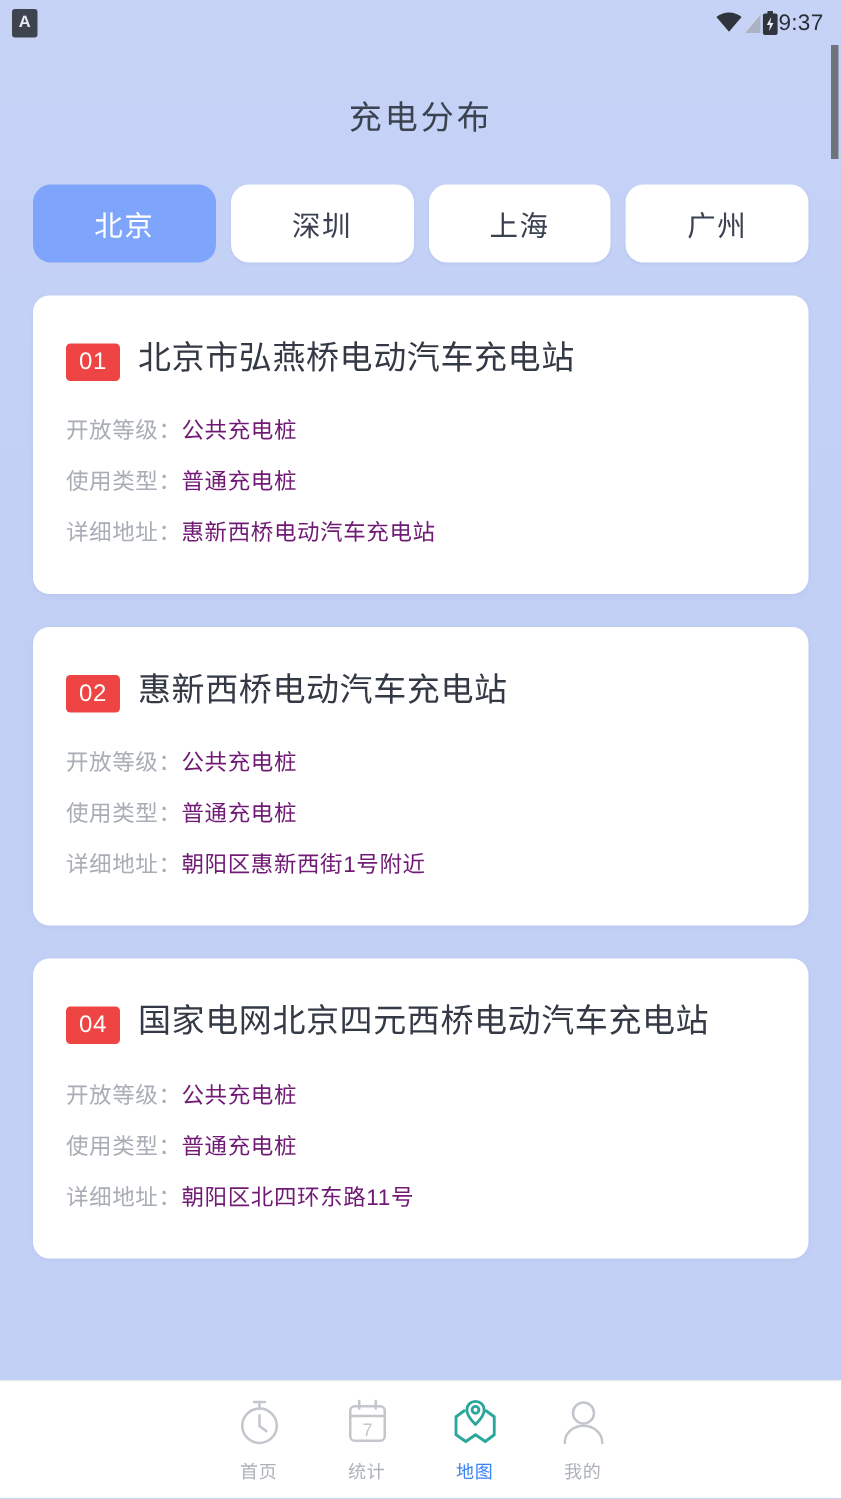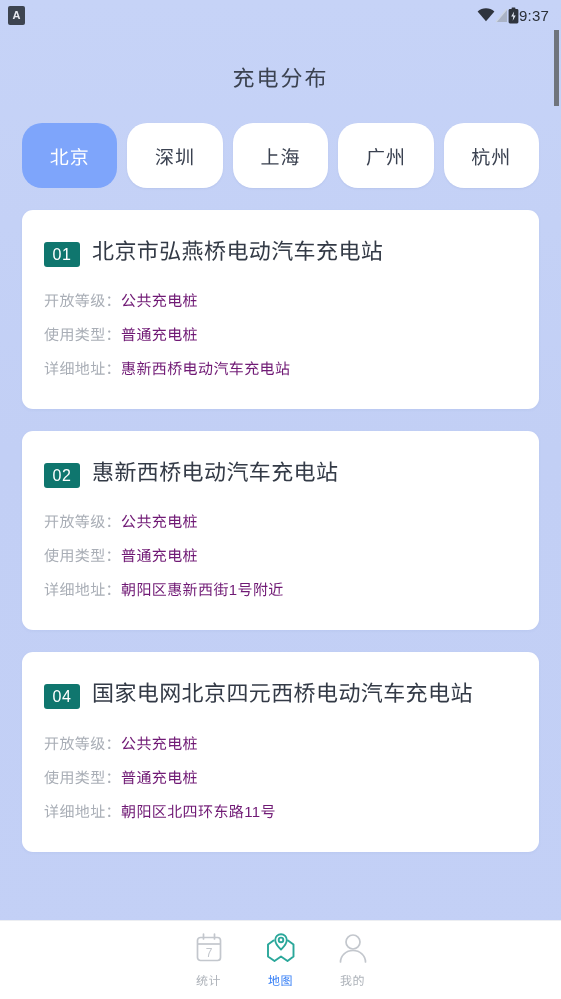--- a/index.html
+++ b/index.html
@@ -81,22 +81,22 @@
 
   
   .tabs {
     display: flex;
     gap: 10px;
     padding: 31px 22px 0 22px;
     flex: 0 0 auto;
   }
   .tab {
     flex: 1 1 0;
-    height: 65px;
-    border-radius: 20px;
+    height: 52px;
+    border-radius: 12px;
     background: #ffffff;
     color: #3a4150;
     font-size: 19px;
     display: flex;
     align-items: center;
     justify-content: center;
     letter-spacing: 1px;
     box-shadow: 0 1px 2px rgba(80,100,170,.10);
     cursor: pointer;
     user-select: none;
@@ -126,21 +126,21 @@
     display: flex;
     align-items: flex-start;
     gap: 12px;
     margin-bottom: 16px;
   }
   .badge {
     flex: 0 0 auto;
     min-width: 36px;
     height: 25px;
     margin-top: 6px;
-    background: #0f766e;
+    background: #ef4444;
     color: #ffffff;
     border-radius: 3px;
     font-size: 16px;
     display: flex;
     align-items: center;
     justify-content: center;
     letter-spacing: .5px;
     font-family: "Liberation Sans", sans-serif;
   }
   .card-title {
@@ -241,23 +241,20 @@
     </div>
     <div class="tab">
       <span>深圳</span>
     </div>
     <div class="tab">
       <span>上海</span>
     </div>
     <div class="tab">
       <span>广州</span>
     </div>
-    <div class="tab">
-      <span>杭州</span>
-    </div>
   </div>
 
   <div class="list">
 
     <div class="card">
       <div class="card-head">
         <div class="badge">01</div>
         <div class="card-title">北京市弘燕桥电动汽车充电站</div>
       </div>
       <div class="card-row">
@@ -300,20 +297,31 @@
       </div>
       <div class="card-row">
         <span>详细地址：</span><span class="val">朝阳区北四环东路11号</span>
       </div>
     </div>
 
   </div>
 
   <div class="bottomnav">
 
+    <div class="navitem">
+      <span>
+        <svg width="34" height="34" viewBox="0 0 34 34" fill="none" stroke="#c3c7cd" stroke-width="1.7">
+          <circle cx="17" cy="19.5" r="11.5"></circle>
+          <path d="M17 12.5v7.2l4.6 3.4" stroke-linecap="round"></path>
+          <path d="M13.4 3.6h7.2" stroke-linecap="round"></path>
+          <path d="M17 3.6v4.4" stroke-linecap="round"></path>
+        </svg>
+      </span>
+      <span class="navlabel">首页</span>
+    </div>
 
     <div class="navitem">
       <span>
         <svg width="34" height="34" viewBox="0 0 34 34" fill="none" stroke="#c3c7cd" stroke-width="1.7">
           <rect x="5.5" y="6.5" width="23" height="23" rx="3"></rect>
           <path d="M5.5 13h23"></path>
           <path d="M11.5 3v5M22.5 3v5" stroke-linecap="round"></path>
           <text x="17" y="26" text-anchor="middle" font-size="12" fill="#c3c7cd" stroke="none" font-family="Liberation Sans, sans-serif">7</text>
         </svg>
       </span>

